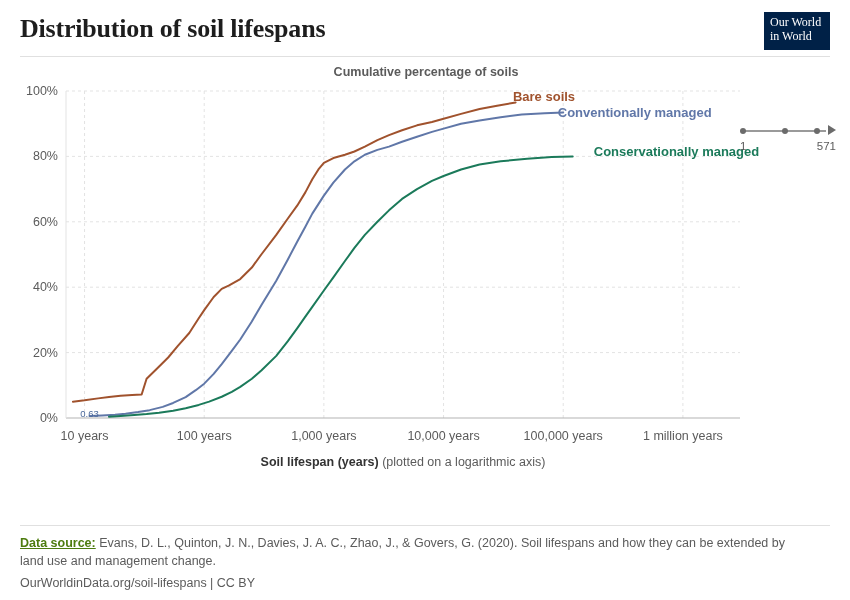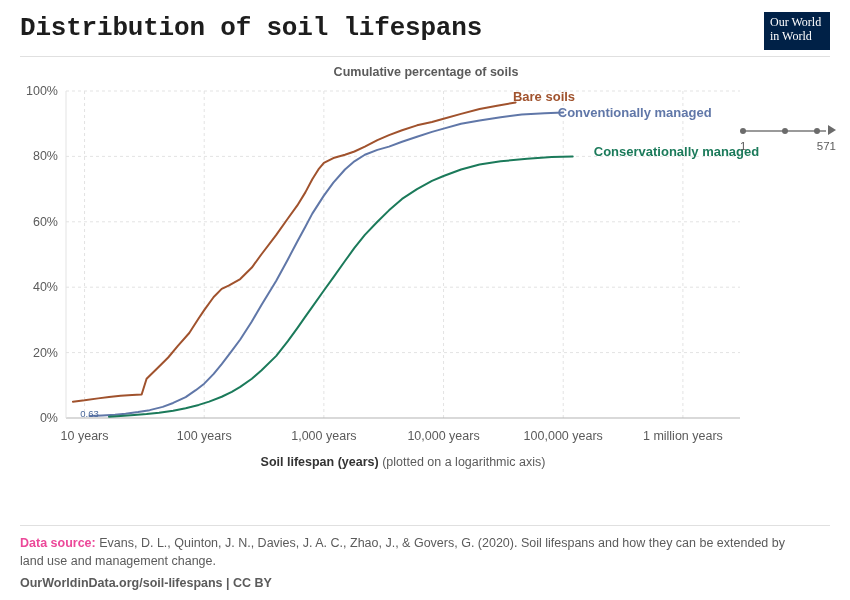--- a/index.html
+++ b/index.html
@@ -25,21 +25,21 @@
   .header {
     position: relative;
   }
   .title {
     font-size: 26px;
     font-weight: 700;
     line-height: 1.15;
     letter-spacing: -0.2px;
     color: #1d1d1d;
     margin: 0 0 8px 0;
-    font-family: Liberation Mono, monospace;
+    font-family: Liberation Serif, serif;
   }
   .subtitle {
     font-size: 13.5px;
     line-height: 1.45;
     color: #5b5b5b;
     max-width: 735px;
     margin: 0;
   }
   .logo {
     position: absolute;
@@ -152,25 +152,24 @@
     border-top: 1px solid #e0e0e0;
     margin: 0 0 8px 0;
   }
   .src {
     font-size: 12.5px;
     color: #5b5b5b;
     line-height: 1.45;
     margin: 0 0 6px 0;
     max-width: 790px;
   }
-  .src b { color: #ec4899; font-weight: 700; }
+  .src b { color: #4d7c0f; font-weight: 700; text-decoration: underline; }
   .cite {
     font-size: 12.5px;
     color: #5b5b5b;
-    font-weight: bold;
   }
 </style>
 </head>
 <body>
 
 <div class="page">
 
   <div class="header">
     <h1 class="title">Distribution of soil lifespans</h1>
     <div class="logo">

